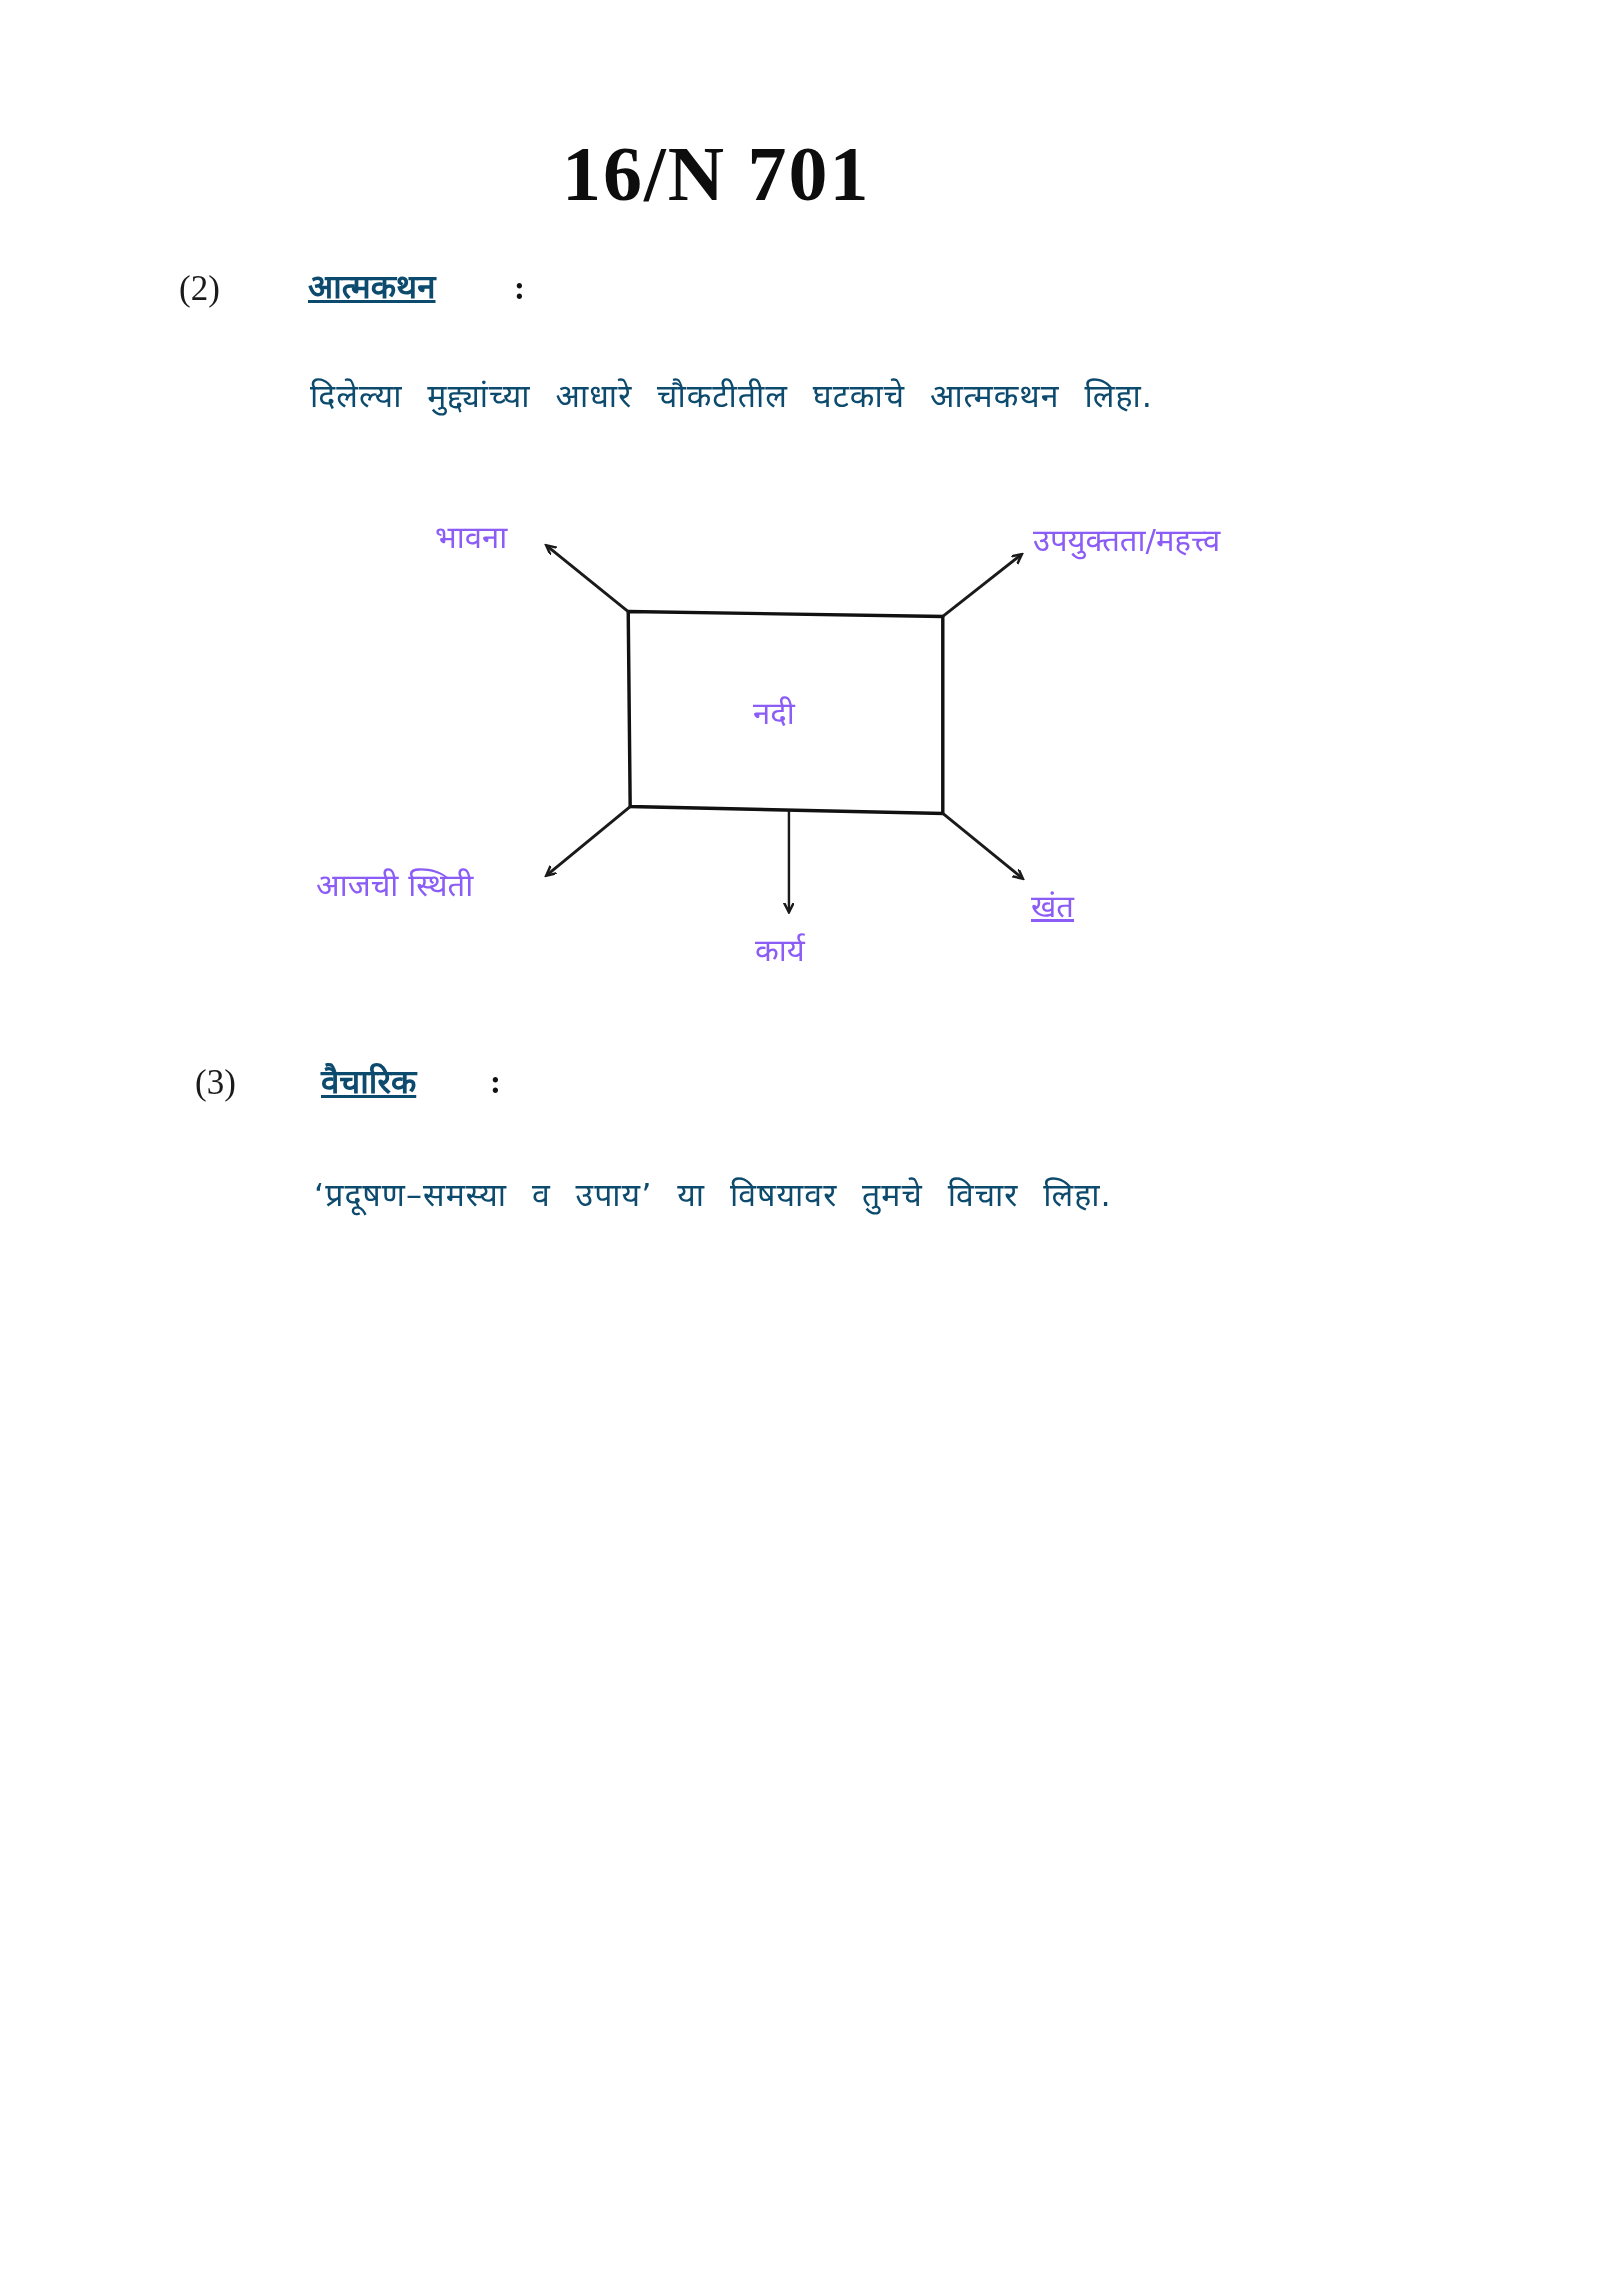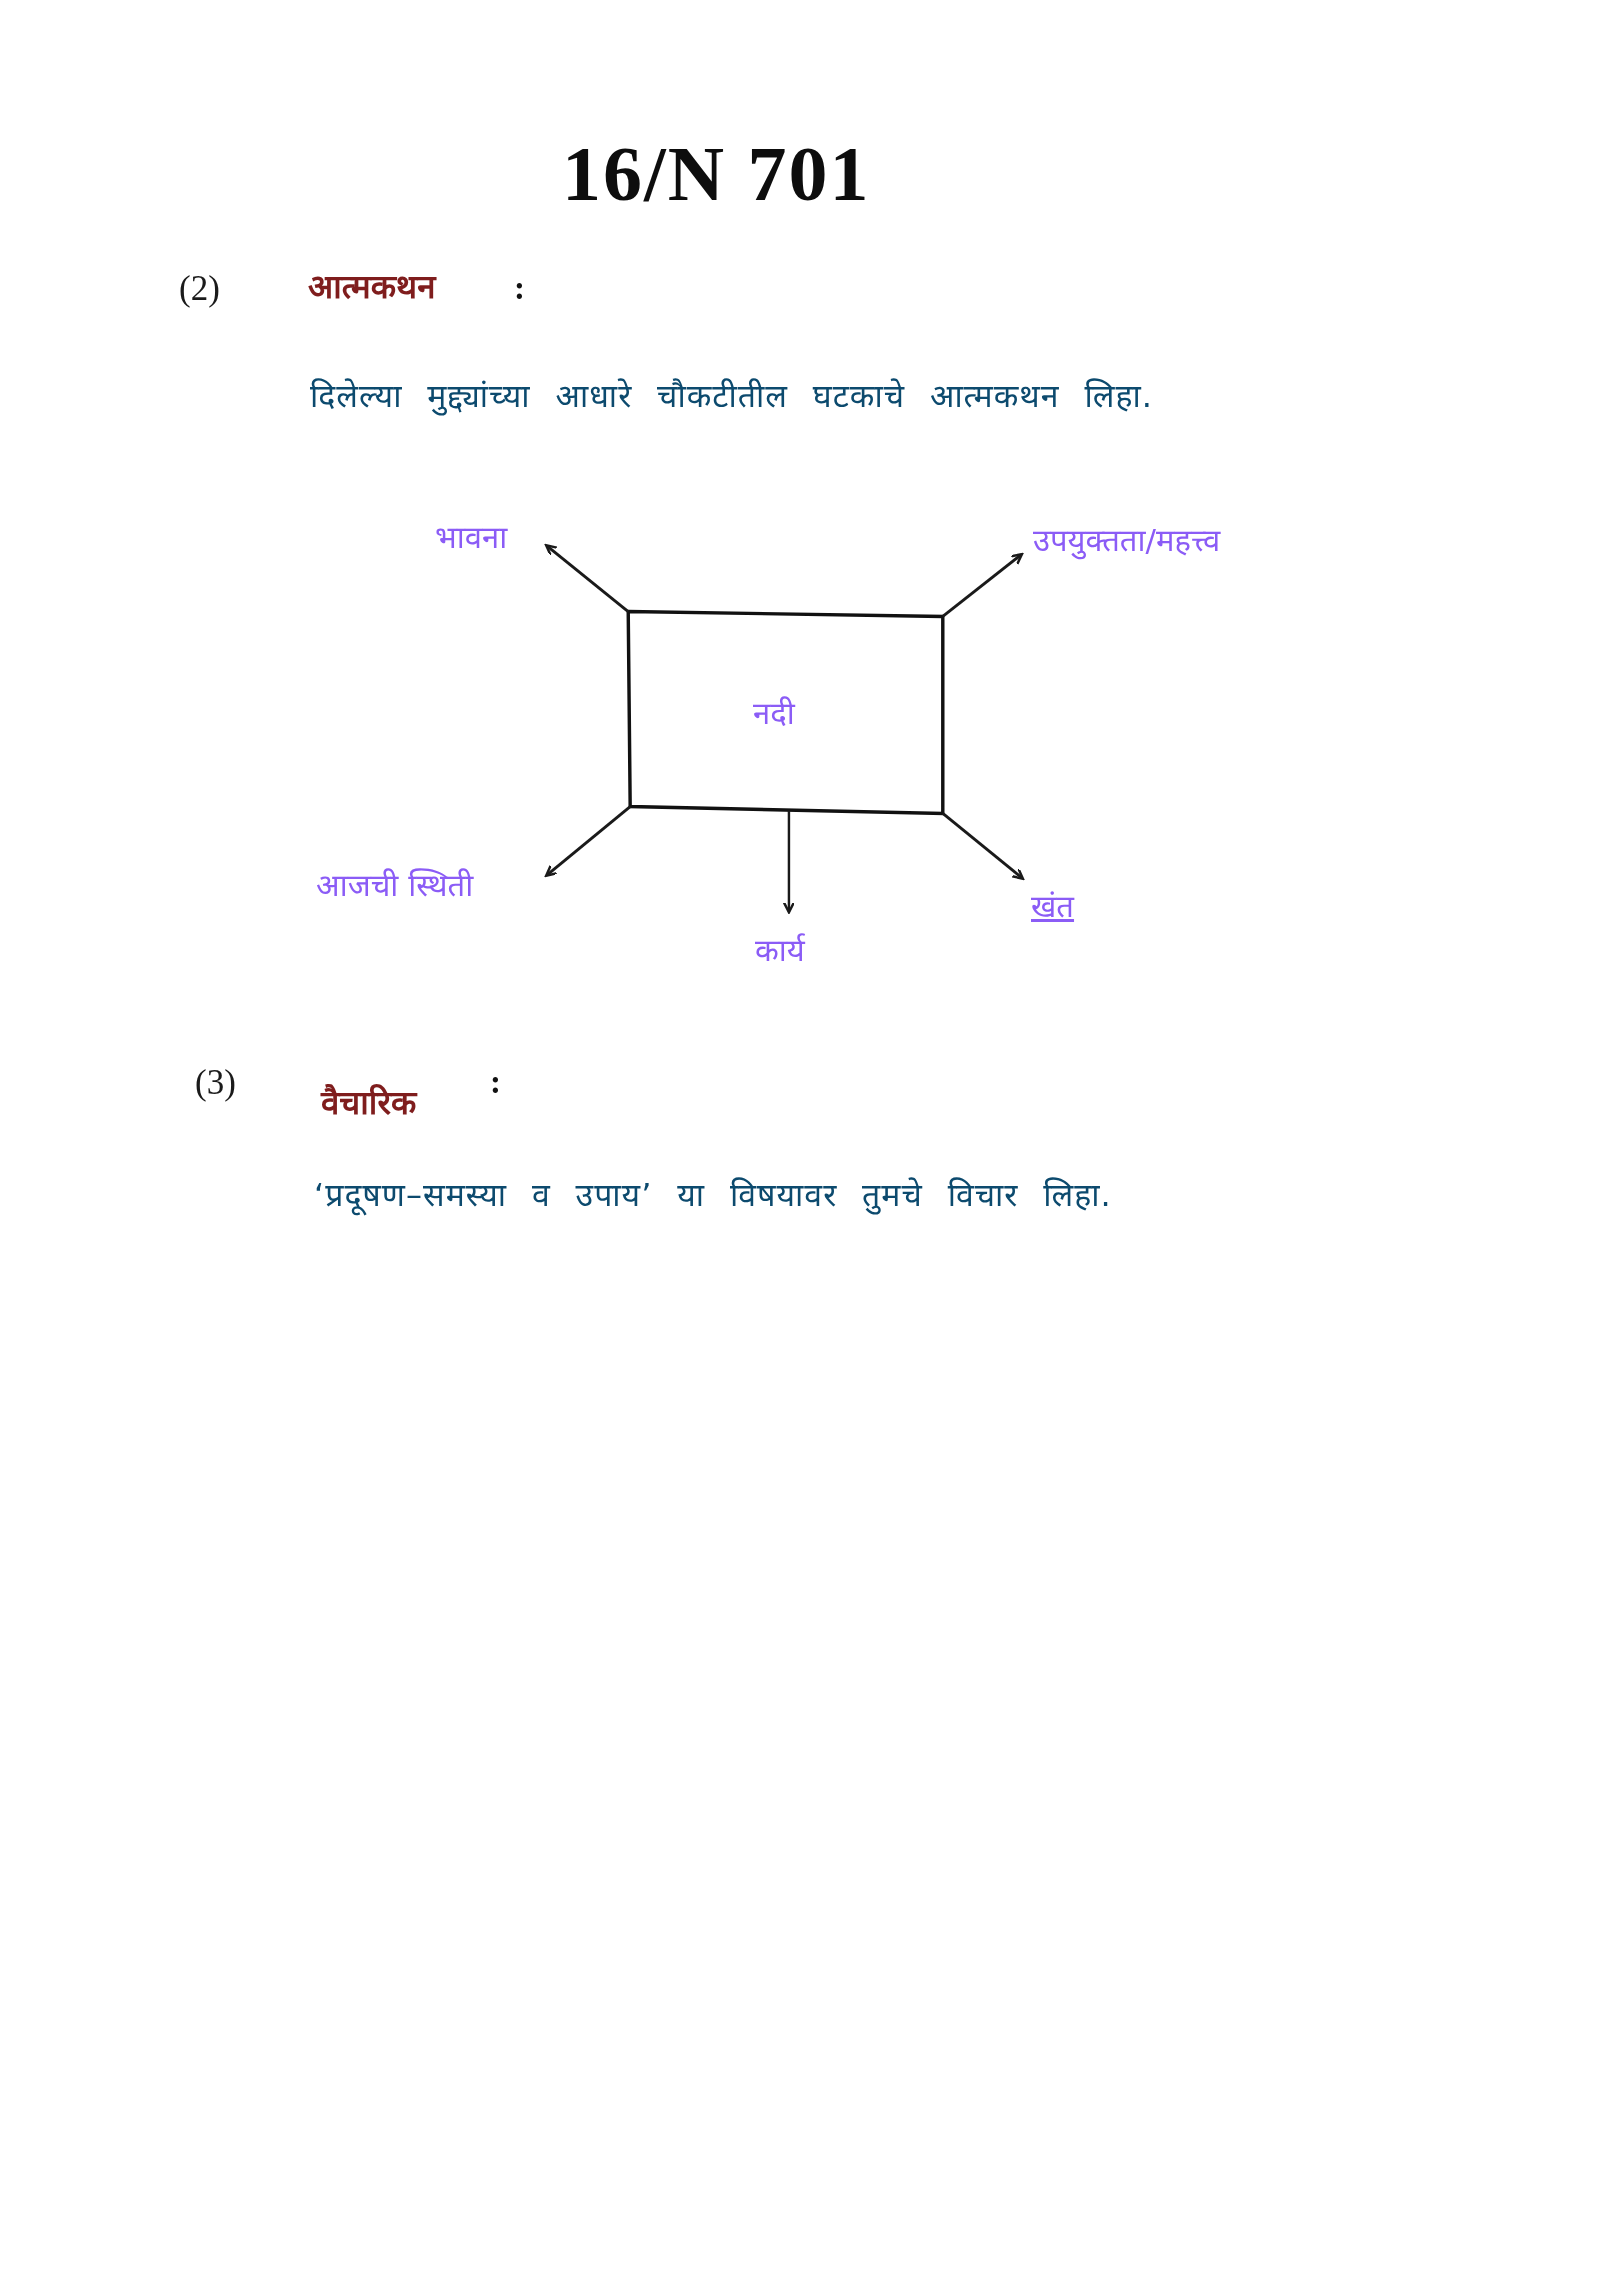--- a/index.html
+++ b/index.html
@@ -33,21 +33,22 @@
       font-family: "Liberation Serif", "DejaVu Serif", serif;
       font-size: 35px;
       line-height: 39px;
       color: #1a1a1a;
     }
     .q-title {
       font-family: "DejaVu Sans", sans-serif;
       font-weight: bold;
       font-size: 33px;
       line-height: 39px;
-      color: #7f1d1d;
+      color: #0c4a6e;
+      text-decoration: underline;
     }
     .q-colon {
       font-family: "Liberation Serif", serif;
       font-weight: bold;
       font-size: 33px;
       line-height: 39px;
     }
     .q-text {
       font-family: "DejaVu Sans", sans-serif;
       font-size: 32px;
@@ -104,17 +105,17 @@
 </svg>
 
 <div class="abs diag-label" style="left:753px; top:694px;">नदी</div>
 <div class="abs diag-label" style="left:435px; top:518px;">भावना</div>
 <div class="abs diag-label" style="left:1033px; top:521px;">उपयुक्तता/महत्त्व</div>
 <div class="abs diag-label" style="left:316px; top:866px;">आजची स्थिती</div>
 <div class="abs diag-label" style="left:755px; top:931px;font-family:Liberation Serif, serif;">कार्य</div>
 <div class="abs diag-label" style="left:1031px; top:887px;text-decoration:underline;">खंत</div>
 
 <div class="abs q-num" style="left:195px; top:1063px;">(3)</div>
-<div class="abs q-title" style="left:321px; top:1062px;margin-top:21px;">वैचारिक</div>
+<div class="abs q-title" style="left:321px; top:1062px;">वैचारिक</div>
 <div class="abs q-colon" style="left:490px; top:1063px;">:</div>
 
 <div class="abs q-text" style="left:314px; top:1174px;">‘प्रदूषण–समस्या व उपाय’ या विषयावर तुमचे विचार लिहा.</div>
 
 
 </body></html>

